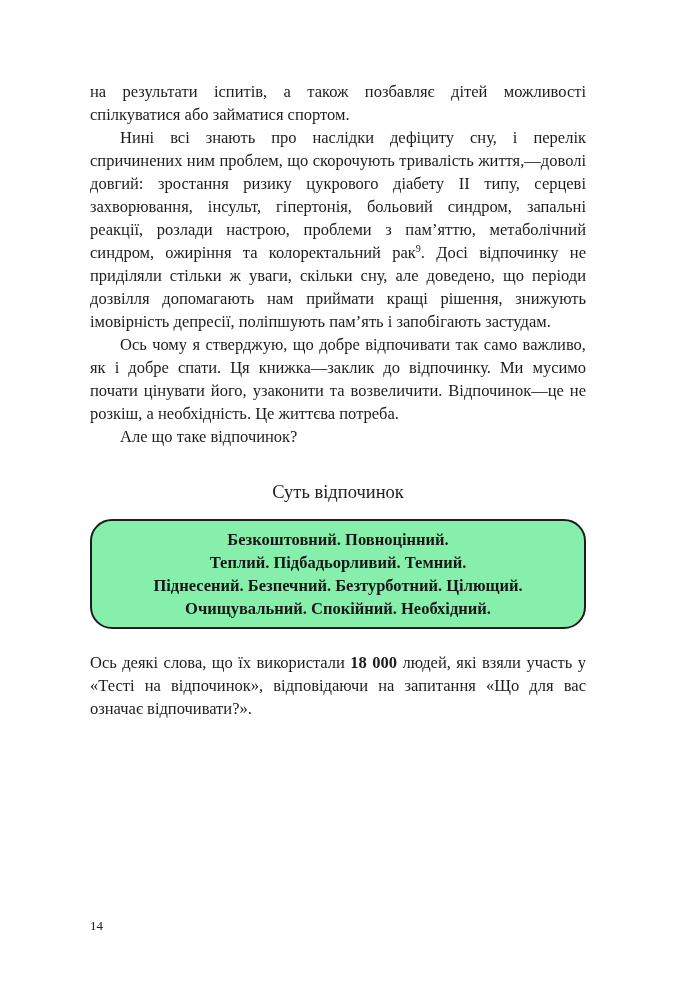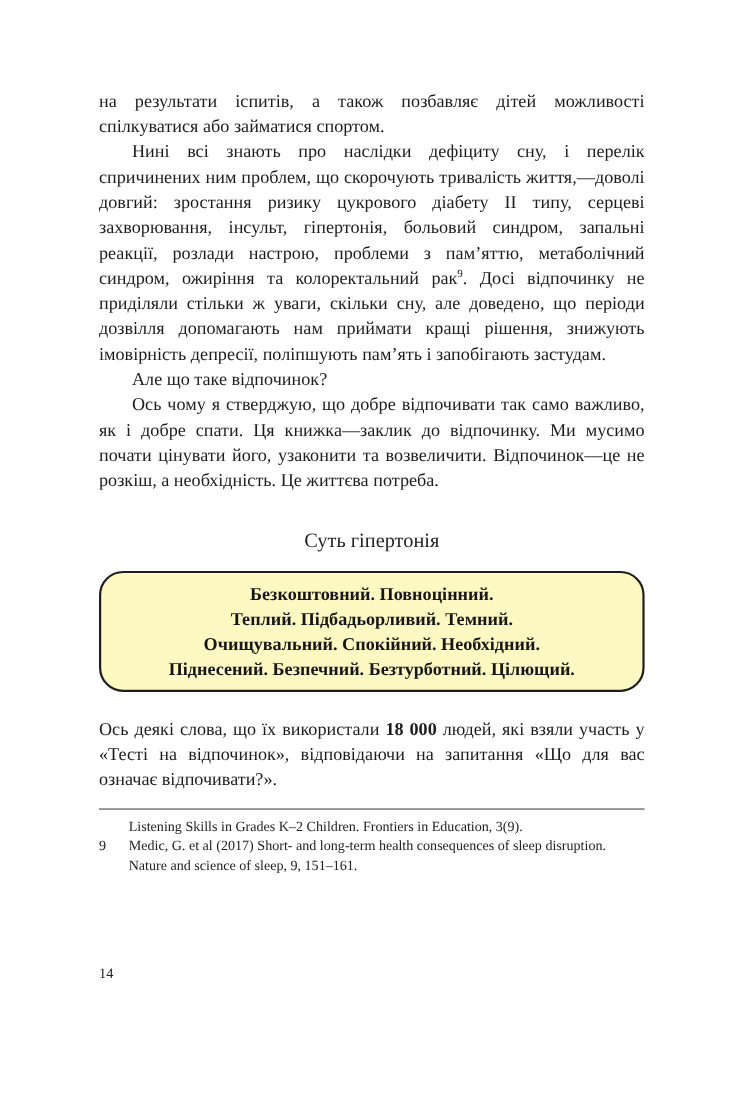--- a/index.html
+++ b/index.html
@@ -17,70 +17,63 @@
     text-align: justify;
   }
   .indent { text-indent: 30px; }
   sup.fn-ref { font-size: 10px; line-height: 0; vertical-align: super; }
   .heading {
     margin: 33px 0 0 0; text-align: center;
     font-size: 18.5px; line-height: 22px; font-weight: normal; color: #222;
   }
   .rest-box {
     margin-top: 16px; border: 2px solid #1d1d1d; border-radius: 22px;
-    padding: 7px 12px; background: #fef9c3;
+    padding: 7px 12px; background: #86efac;
   }
   .rest-box p {
     margin: 0; font-weight: bold; text-align: center;
     font-size: 16.5px; line-height: 23px; color: #161616;
   }
   .after-box { margin-top: 22px; }
   .after-box .bold-num { font-weight: bold; white-space: nowrap; }
   .footnote-block {
     margin-top: 15px; border-top: 1px solid #4a4a4a; padding-top: 6px;
     font-size: 12.8px; line-height: 18px; color: #222;
   }
   .fn-cont { margin: 0; padding-left: 27px; }
   .fn-item { display: flex; margin: 0; }
   .fn-marker { flex: 0 0 27px; }
   .fn-text { flex: 1; }
   .page-number {
-    position: absolute; left: 90px; top: 877px;
+    position: absolute; left: 90px; top: 918px;
     font-size: 13px; color: #222;
   }
 </style>
 </head>
 <body>
 
 <div class="page">
   <div class="content">
 
     <p class="body-par">на результати іспитів, а також позбавляє дітей можливості спілкуватися або займатися спортом.</p>
 
     <p class="body-par indent"><span>Нині всі знають про наслідки дефіциту сну, і перелік спричинених ним проблем, що скорочують тривалість життя,—доволі довгий: зростання ризику цукрового діабету II типу, серцеві захворювання, інсульт, гіпертонія, больовий синдром, запальні реакції, розлади настрою, проблеми з пам’яттю, метаболічний синдром, ожиріння та колоректальний рак</span><sup class="fn-ref">9</sup><span>. Досі відпочинку не приділяли стільки ж уваги, скільки сну, але доведено, що періоди дозвілля допомагають нам приймати кращі рішення, знижують імовірність депресії, поліпшують пам’ять і запобігають застудам.</span></p>
 
+    <p class="body-par indent">Ось чому я стверджую, що добре відпочивати так само важливо, як і добре спати. Ця книжка—заклик до відпочинку. Ми мусимо почати цінувати його, узаконити та возвеличити. Відпочинок—це не розкіш, а необхідність. Це життєва потреба.</p>
+
     <p class="body-par indent">Але що таке відпочинок?</p>
 
-    <p class="body-par indent">Ось чому я стверджую, що добре відпочивати так само важливо, як і добре спати. Ця книжка—заклик до відпочинку. Ми мусимо почати цінувати його, узаконити та возвеличити. Відпочинок—це не розкіш, а необхідність. Це життєва потреба.</p>
-
-    <h2 class="heading">Суть гіпертонія</h2>
+    <h2 class="heading">Суть відпочинок</h2>
 
     <div class="rest-box">
       <p>Безкоштовний. Повноцінний.</p>
       <p>Теплий. Підбадьорливий. Темний.</p>
+      <p>Піднесений. Безпечний. Безтурботний. Цілющий.</p>
       <p>Очищувальний. Спокійний. Необхідний.</p>
-      <p>Піднесений. Безпечний. Безтурботний. Цілющий.</p>
     </div>
 
     <p class="body-par after-box"><span>Ось деякі слова, що їх використали </span><span class="bold-num">18 000</span><span> людей, які взяли участь у «Тесті на відпочинок», відповідаючи на запитання «Що для вас означає відпочивати?».</span></p>
 
-    <div class="footnote-block">
-      <p class="fn-cont">Listening Skills in Grades K–2 Children. Frontiers in Education, 3(9).</p>
-      <p class="fn-item">
-          <span class="fn-marker">9</span>
-          <span class="fn-text">Medic, G. et al (2017) Short- and long-term health consequences of sleep disruption. Nature and science of sleep, 9, 151–161.</span>
-        </p>
-    </div>
 
   </div>
 
   <div class="page-number">14</div>
 </div>
 
 </body></html>

